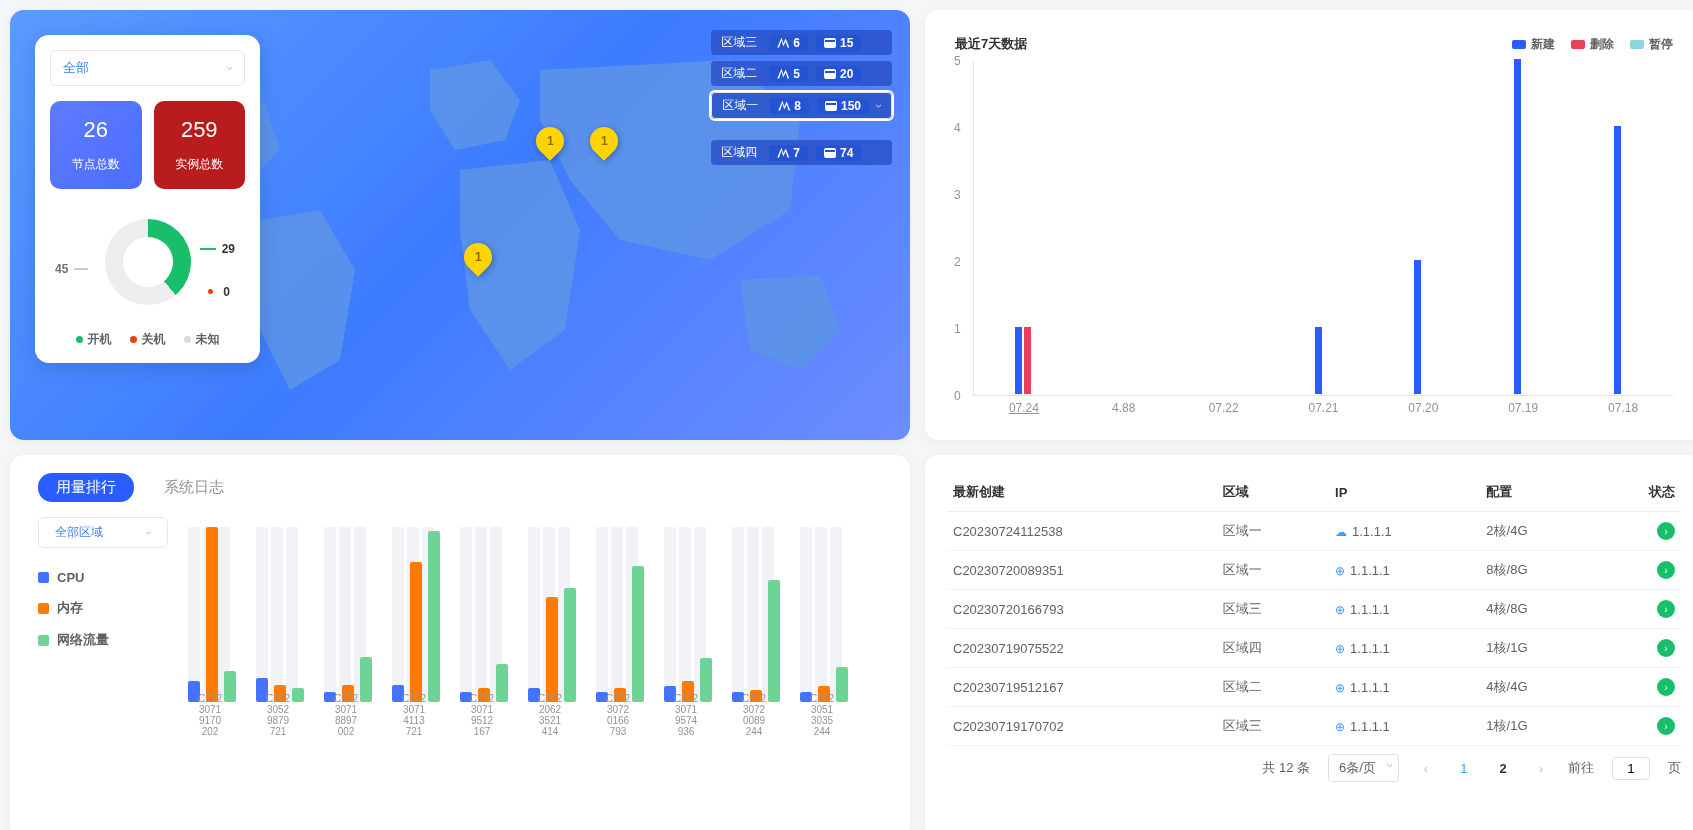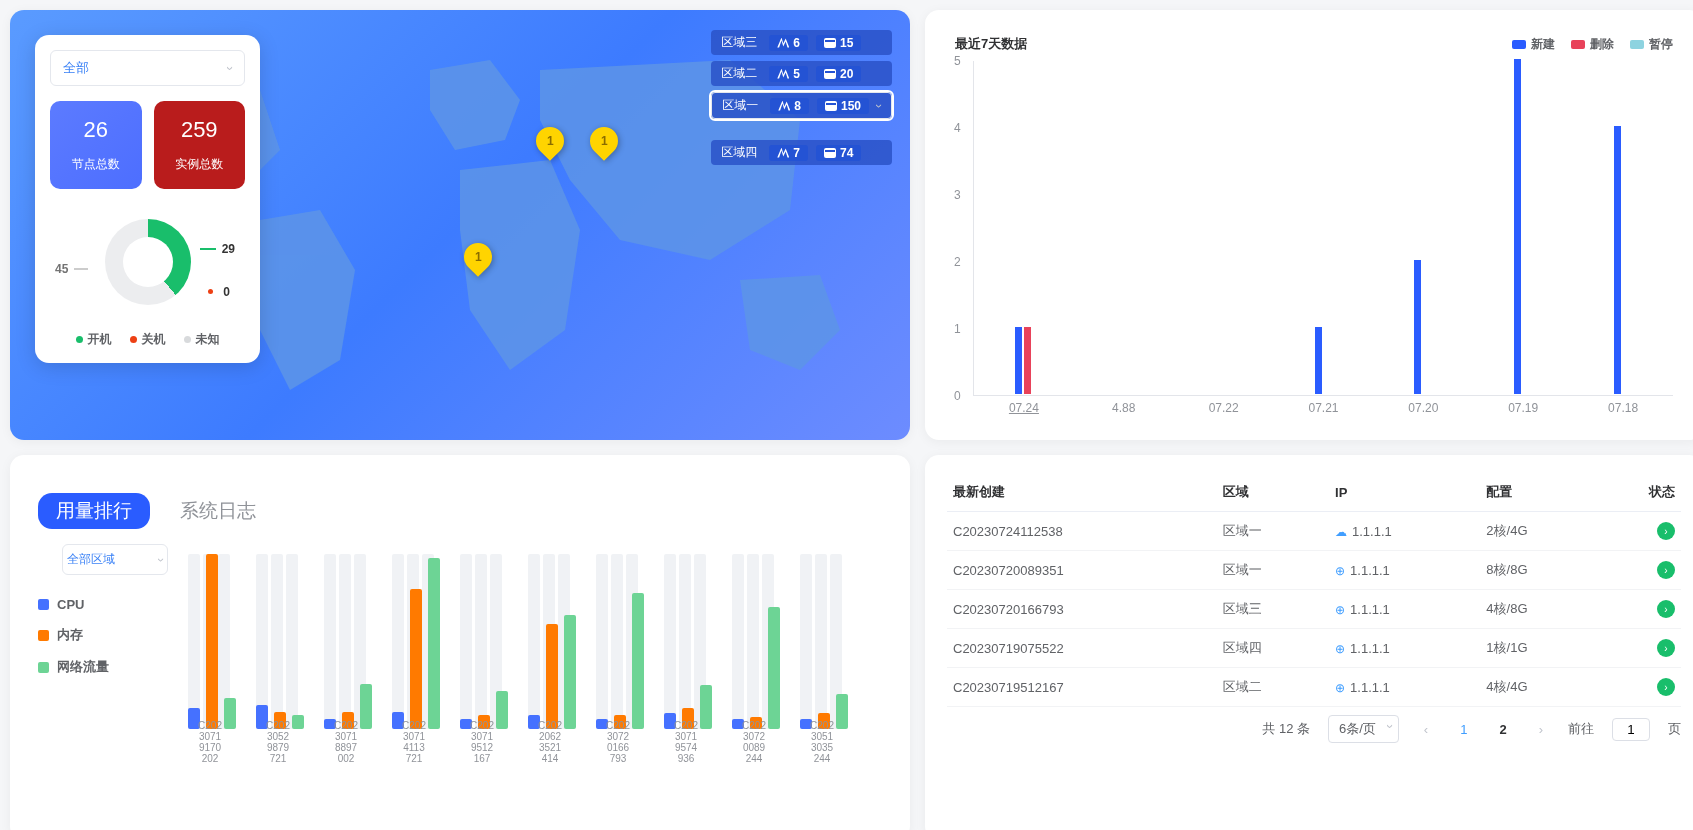--- a/index.html
+++ b/index.html
@@ -53,25 +53,25 @@
 .sq.b{background:#2a5cff}.sq.r{background:#e8425a}.sq.c{background:#8dd3e0}
 .chart{position:relative;height:335px;border-left:1px solid #e3e5ea;border-bottom:1px solid #e3e5ea;margin-left:18px;}
 .yax{position:absolute;left:-20px;font-size:12px;color:#909399;}
 .xax{position:absolute;bottom:-20px;font-size:12px;color:#909399;transform:translateX(-50%);}
 .bar{position:absolute;bottom:1px;width:7px;}
 .bar.b{background:#2a5cff}.bar.r{background:#e8425a}
 
 
 .usage{padding:18px 28px;}
 .tabs{display:flex;gap:12px;align-items:center;margin-bottom:15px;}
-.tab{padding:5px 18px;border-radius:14px;font-size:19px;color:#909399;cursor:pointer;margin-top:20px;}
+.tab{padding:5px 18px;border-radius:14px;font-size:15px;color:#909399;cursor:pointer;}
 .tab.act{background:#2a5cff;color:#fff;font-weight:500;}
 .usage-body{display:flex;gap:20px;}
 .u-side{width:130px;flex-shrink:0;}
-.sel.sm{font-size:12px;padding:6px 4px;margin-bottom:22px;margin-left:24px;}
+.sel.sm{font-size:12px;padding:6px 16px;margin-bottom:22px;}
 .leg3{display:flex;flex-direction:column;gap:14px;font-size:13px;color:#606266;}
 .leg3 span{display:flex;align-items:center;gap:8px;}
 .sq3{width:11px;height:11px;border-radius:2px;}
 .sq3.b{background:#4571ff}.sq3.o{background:#ff7a00}.sq3.g{background:#6dd495}
 .u-chart{flex:1;position:relative;height:220px;}
 .ug{position:absolute;bottom:35px;display:flex;gap:3px;align-items:flex-end;}
 .ub{width:12px;border-radius:2px;}
 .ub.b{background:#4571ff}.ub.o{background:#ff7a00}.ub.g{background:#6dd495}
 .ub.bg{position:absolute;bottom:35px;height:175px;background:#f0f2f5;width:12px;border-radius:2px;}
 .ulbl{position:absolute;bottom:0;font-size:10px;color:#909399;text-align:center;line-height:11px;width:50px;transform:translateX(-50%);}
@@ -382,20 +382,27 @@
             <td>1核/1G</td>
             <td style="text-align:right"><span class="st-dot">›</span></td>
           </tr>
           <tr>
             <td>C20230719512167</td>
             <td>区域二</td>
             <td><span class="ip-ic">⊕</span>1.1.1.1</td>
             <td>4核/4G</td>
             <td style="text-align:right"><span class="st-dot">›</span></td>
           </tr>
+          <tr>
+            <td>C20230719170702</td>
+            <td>区域三</td>
+            <td><span class="ip-ic">⊕</span>1.1.1.1</td>
+            <td>1核/1G</td>
+            <td style="text-align:right"><span class="st-dot">›</span></td>
+          </tr>
         </tbody>
     </table>
     <div class="pager">
       <span>共 12 条</span>
       <span class="pg-sel">6条/页</span>
       <span class="pg ar">‹</span>
       <span class="pg" style="color:#409eff">1</span>
       <span class="pg act">2</span>
       <span class="pg ar">›</span>
       <span>前往</span>

